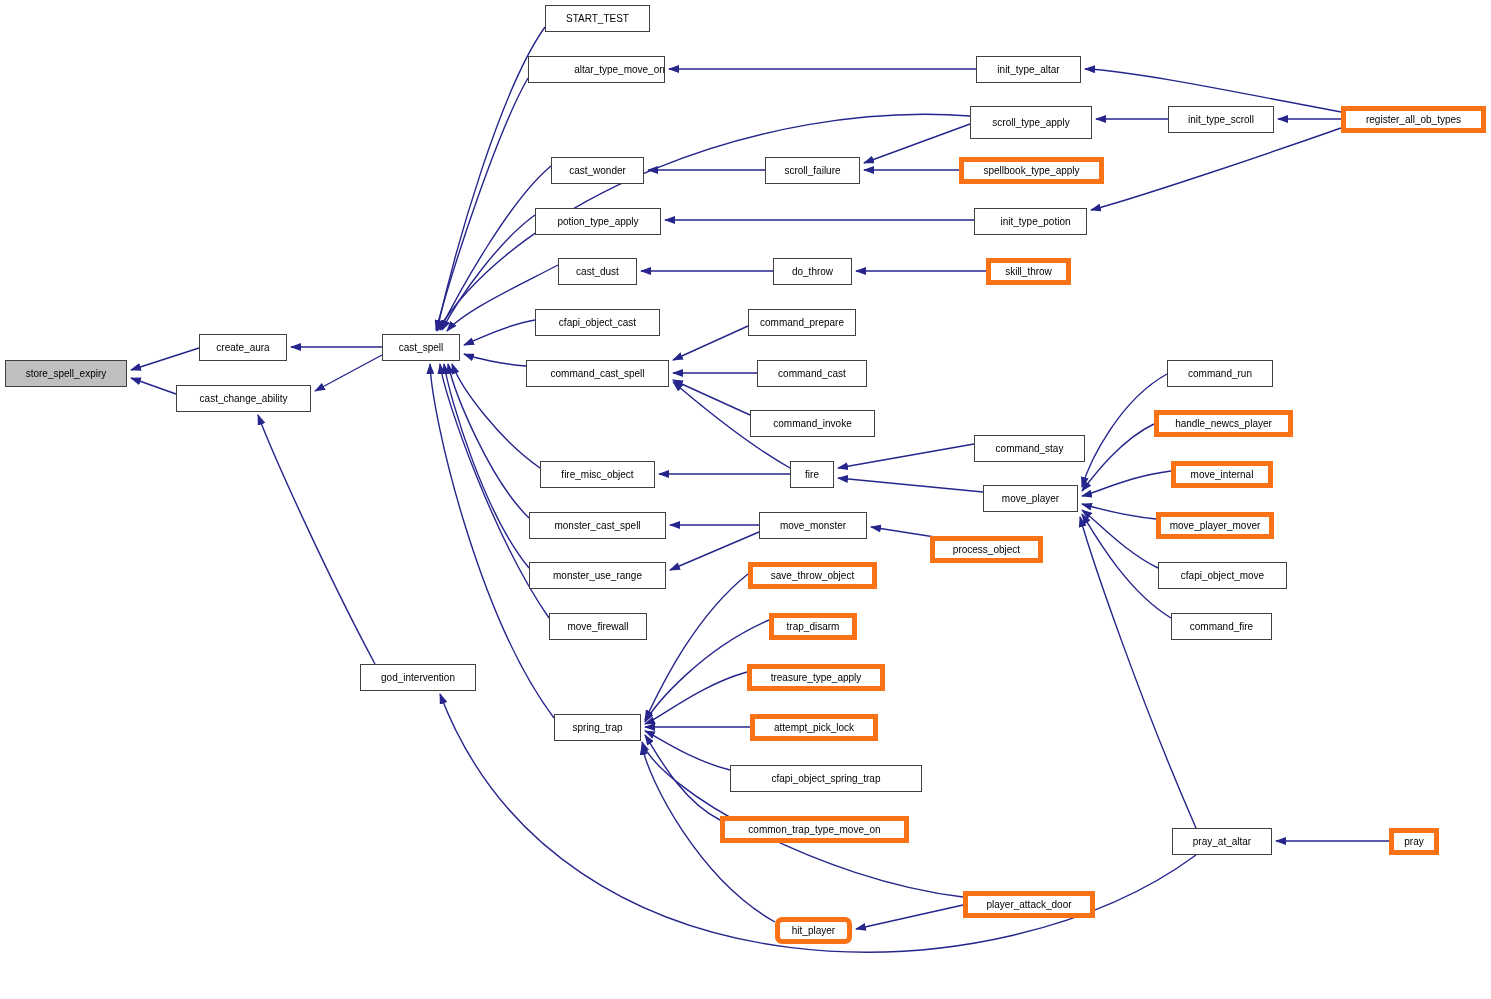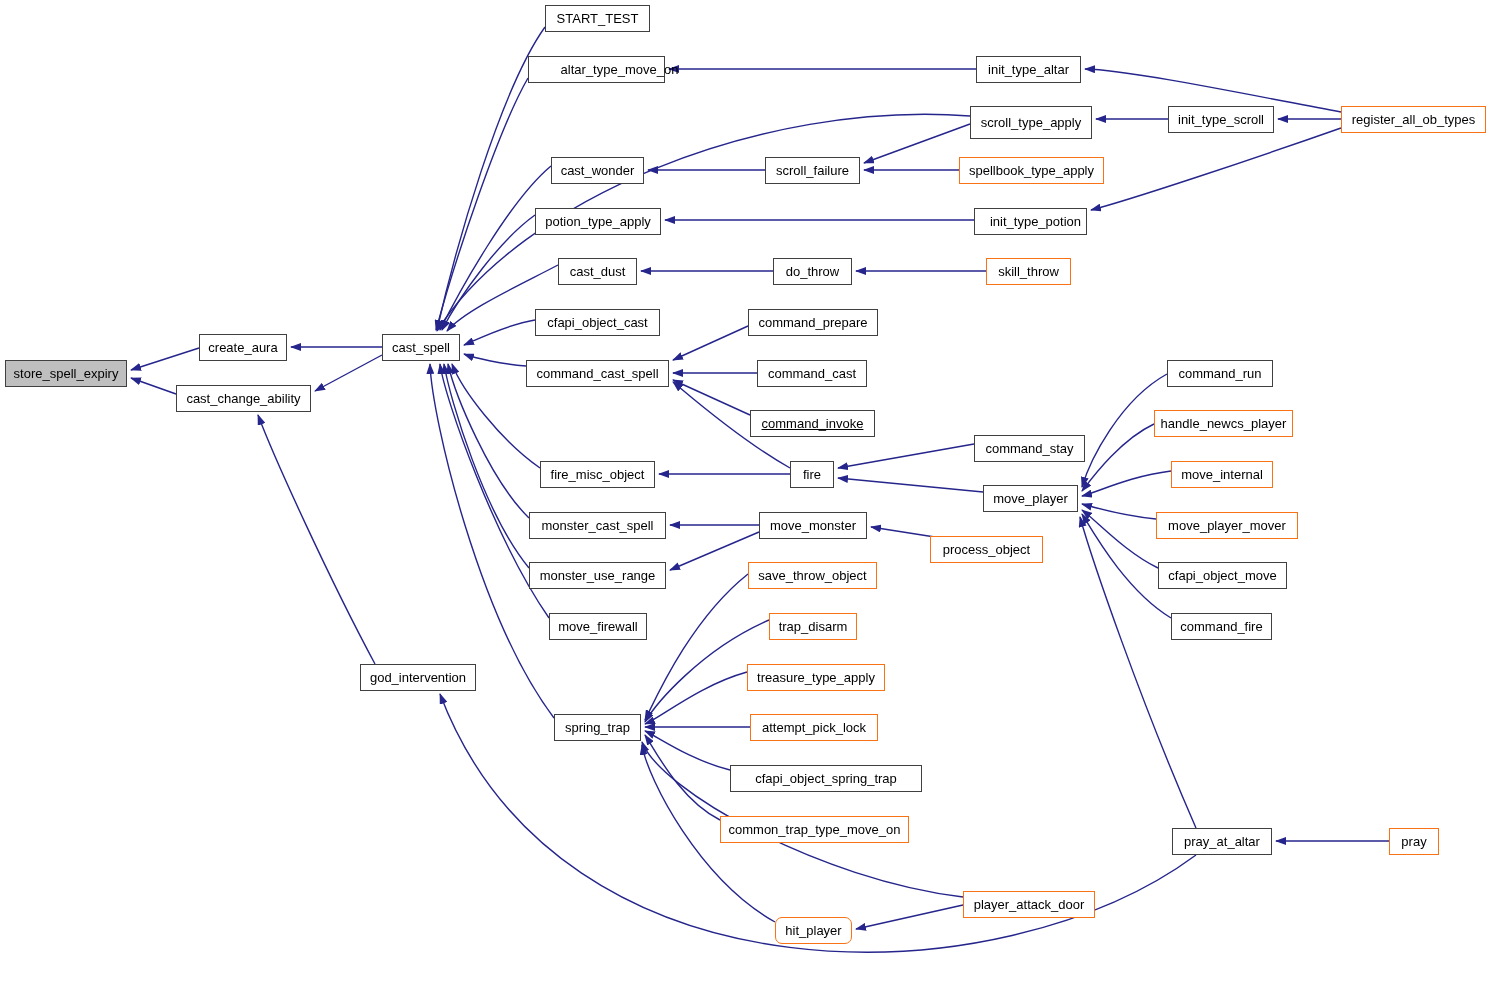--- a/index.html
+++ b/index.html
@@ -1,23 +1,23 @@
 <!DOCTYPE html>
 <html><head>
 <meta charset="utf-8">
 <style>
   html,body{margin:0;padding:0;background:#ffffff;}
   #canvas{position:relative;width:1491px;height:999px;background:#ffffff;
           font-family:"Liberation Sans","DejaVu Sans",sans-serif;overflow:hidden;}
   svg#edges{position:absolute;left:0;top:0;width:1491px;height:999px;}
   .node{position:absolute;box-sizing:border-box;display:flex;align-items:center;
         justify-content:center;background:#ffffff;border:1px solid #404040;
-        font-size:13px;color:#000000;white-space:nowrap;line-height:1;
+        font-size:10px;color:#000000;white-space:nowrap;line-height:1;
         letter-spacing:0px;}
-  .node.red{border:1px solid #f97316;}
+  .node.red{border:5px solid #f97316;}
   .node.hl{background:#bfbfbf;border:1px solid #404040;}
   .node span{pointer-events:none;}
 </style>
 </head>
 <body>
 
 <div id="canvas">
   <svg id="edges" viewBox="0 0 1491 999" xmlns="http://www.w3.org/2000/svg">
     <defs>
       <marker id="ah" markerWidth="11" markerHeight="8" refX="10" refY="4" orient="auto" markerUnits="userSpaceOnUse">
@@ -135,27 +135,27 @@
       </div>
       <div class="node" style="left: 554px; top: 714px; width: 87px; height: 27px;">
         <span>spring_trap</span>
       </div>
       <div class="node" style="left: 765px; top: 157px; width: 95px; height: 27px;">
         <span>scroll_failure</span>
       </div>
       <div class="node" style="left: 773px; top: 258px; width: 79px; height: 27px;">
         <span>do_throw</span>
       </div>
-      <div class="node" style="left: 748px; top: 309px; width: 130px; height: 27px;">
+      <div class="node" style="left: 748px; top: 309px; width: 108px; height: 27px;">
         <span>command_prepare</span>
       </div>
       <div class="node" style="left: 757px; top: 360px; width: 110px; height: 27px;">
         <span>command_cast</span>
       </div>
-      <div class="node" style="left: 750px; top: 410px; width: 125px; height: 27px; text-decoration: underline;">
+      <div class="node" style="left: 750px; top: 410px; width: 125px; height: 27px;">
         <span>command_invoke</span>
       </div>
       <div class="node" style="left: 790px; top: 461px; width: 44px; height: 27px;">
         <span>fire</span>
       </div>
       <div class="node" style="left: 759px; top: 512px; width: 108px; height: 27px;">
         <span>move_monster</span>
       </div>
       <div class="node red" style="left: 748px; top: 562px; width: 129px; height: 27px;">
         <span>save_throw_object</span>
@@ -210,21 +210,21 @@
       </div>
       <div class="node" style="left: 1167px; top: 360px; width: 106px; height: 27px;">
         <span>command_run</span>
       </div>
       <div class="node red" style="left: 1154px; top: 410px; width: 139px; height: 27px;">
         <span>handle_newcs_player</span>
       </div>
       <div class="node red" style="left: 1171px; top: 461px; width: 102px; height: 27px;">
         <span>move_internal</span>
       </div>
-      <div class="node red" style="left: 1156px; top: 512px; width: 142px; height: 27px;">
+      <div class="node red" style="left: 1156px; top: 512px; width: 118px; height: 27px;">
         <span>move_player_mover</span>
       </div>
       <div class="node" style="left: 1158px; top: 562px; width: 129px; height: 27px;">
         <span>cfapi_object_move</span>
       </div>
       <div class="node" style="left: 1171px; top: 613px; width: 101px; height: 27px;">
         <span>command_fire</span>
       </div>
       <div class="node" style="left: 1172px; top: 828px; width: 100px; height: 27px;">
         <span>pray_at_altar</span>

